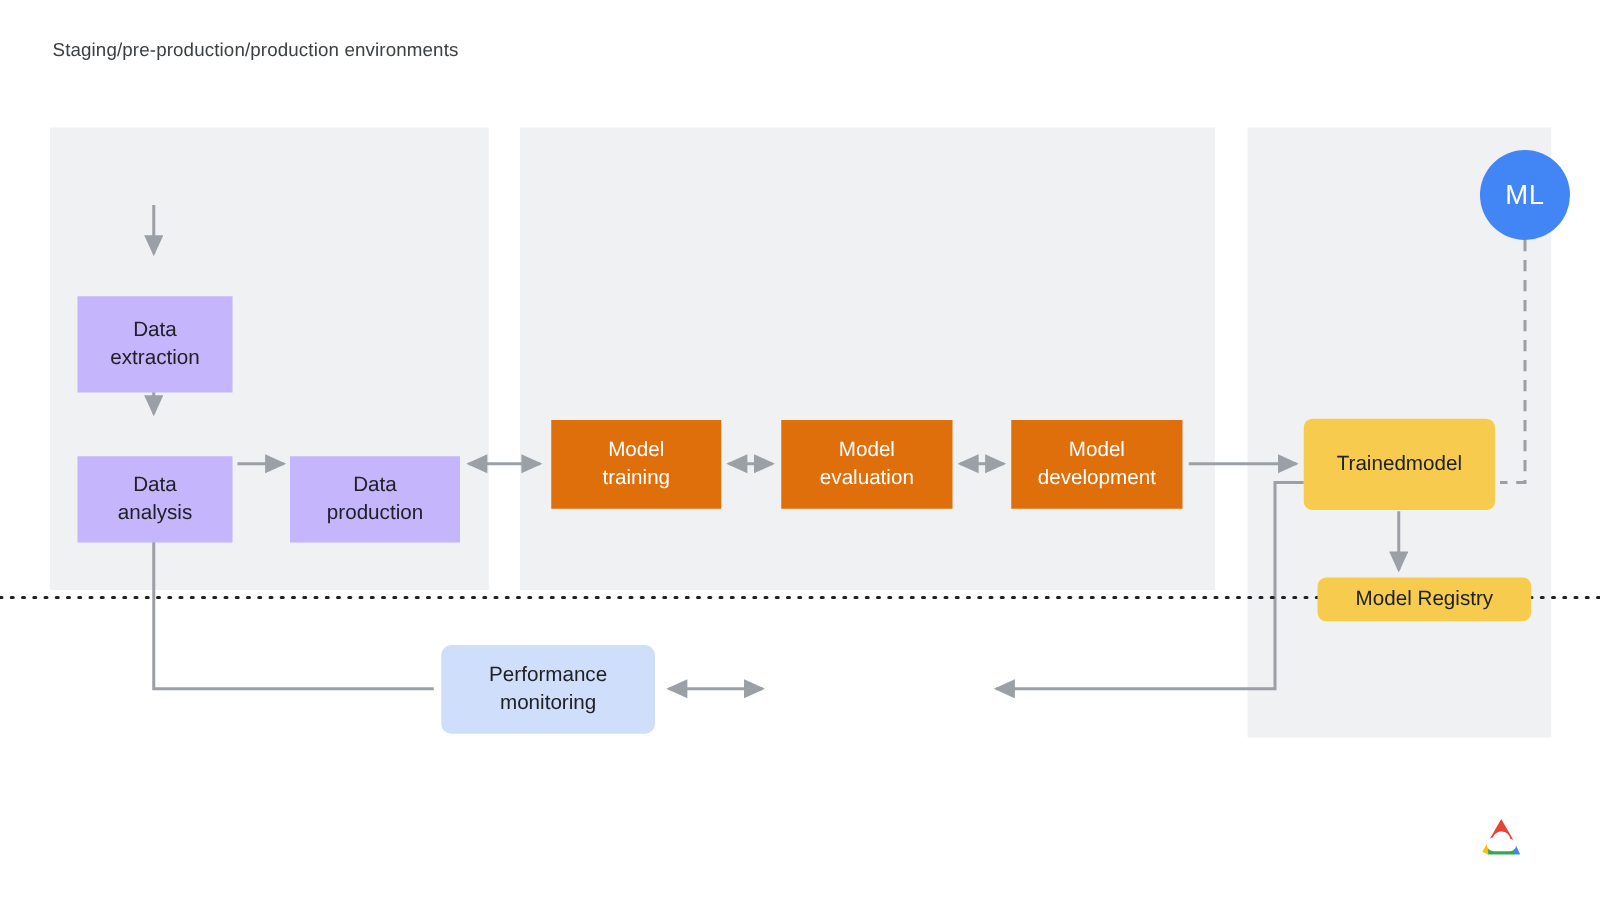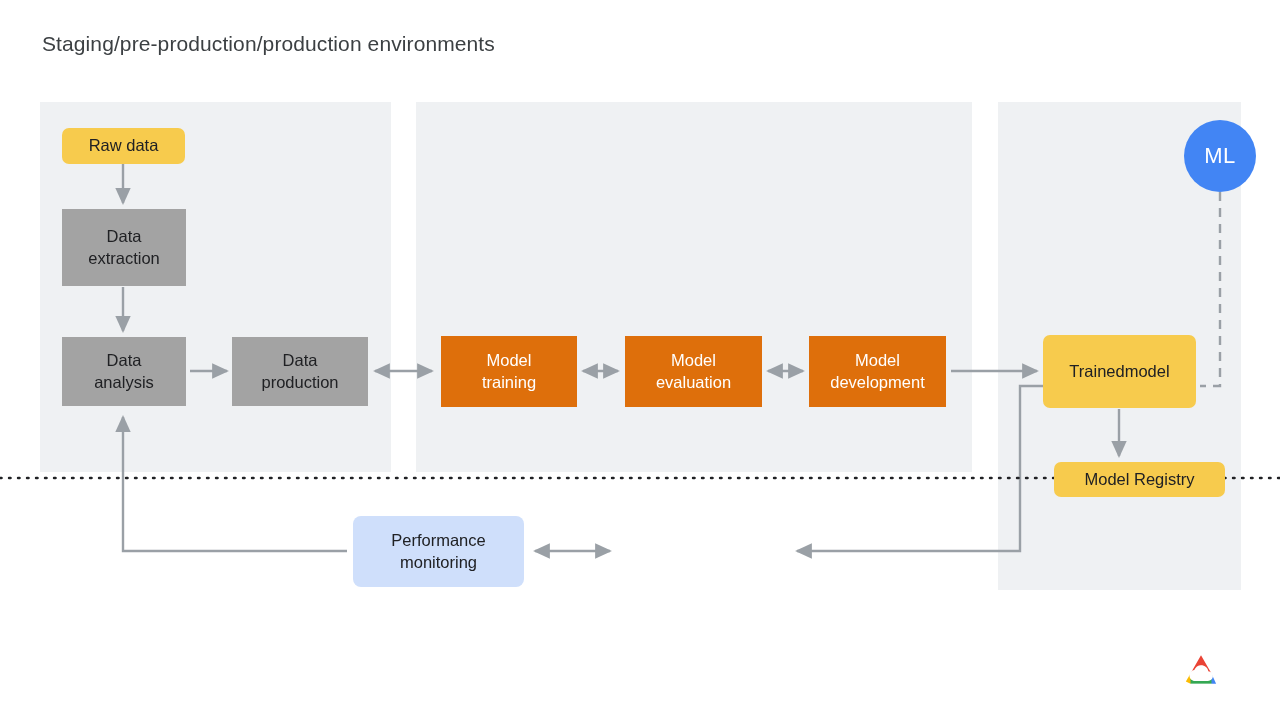--- a/index.html
+++ b/index.html
@@ -18,21 +18,21 @@
 
   #stage {
     position: absolute;
     left: 0; top: 0;
     width: 1280px;
     height: 720px;
   }
 
   .label-text {
     position: absolute;
-    font-size: 21px;
+    font-size: 15px;
     color: #3c4043;
     letter-spacing: 0.1px;
     white-space: nowrap;
   }
 
   
   .panel {
     position: absolute;
     background: #eff1f3;
   }
@@ -50,23 +50,24 @@
     padding: 2px 6px;
   }
   .node .node-label { display: block; }
 
   .node-yellow {
     background: #f7cb4d;
     color: #202124;
     border-radius: 7px;
   }
   .node-blue {
-    background: #a3a3a3;
+    background: #c4b5fd;
     color: #202124;
     border-radius: 0px;
+    margin-top: 28px;
   }
   .node-blue-round {
     background: #cfdffb;
     color: #202124;
     border-radius: 8px;
   }
   .node-orange {
     background: #de6f0b;
     color: #ffffff;
     border-radius: 0px;
@@ -148,23 +149,20 @@
       <line x1="535" y1="551" x2="610" y2="551" marker-end="url(#arrowEnd)" marker-start="url(#arrowStart)"></line>
 
       <path d="M347,551 L123,551 L123,417" marker-end="url(#arrowEnd)"></path>
 
       <path d="M1220,192 L1220,386 L1200,386" stroke-dasharray="9 7"></path>
     </g>
 
     <line x1="0" y1="478" x2="1280" y2="478" stroke="#202124" stroke-width="2.4" stroke-dasharray="1.6 7.4" stroke-linecap="round"></line>
   </svg>
 
-  <div class="node node-yellow" style="left:62px; top:128px; width:123px; height:36px;">
-    <span class="node-label">Raw data</span>
-  </div>
 
   <div class="node node-blue" style="left:62px; top:209px; width:124px; height:77px; flex-direction:column;">
     <span class="node-label">Data</span>
     <span class="node-label">extraction</span>
   </div>
 
   <div class="node node-blue" style="left:62px; top:337px; width:124px; height:69px; flex-direction:column;">
     <span class="node-label">Data</span>
     <span class="node-label">analysis</span>
   </div>

